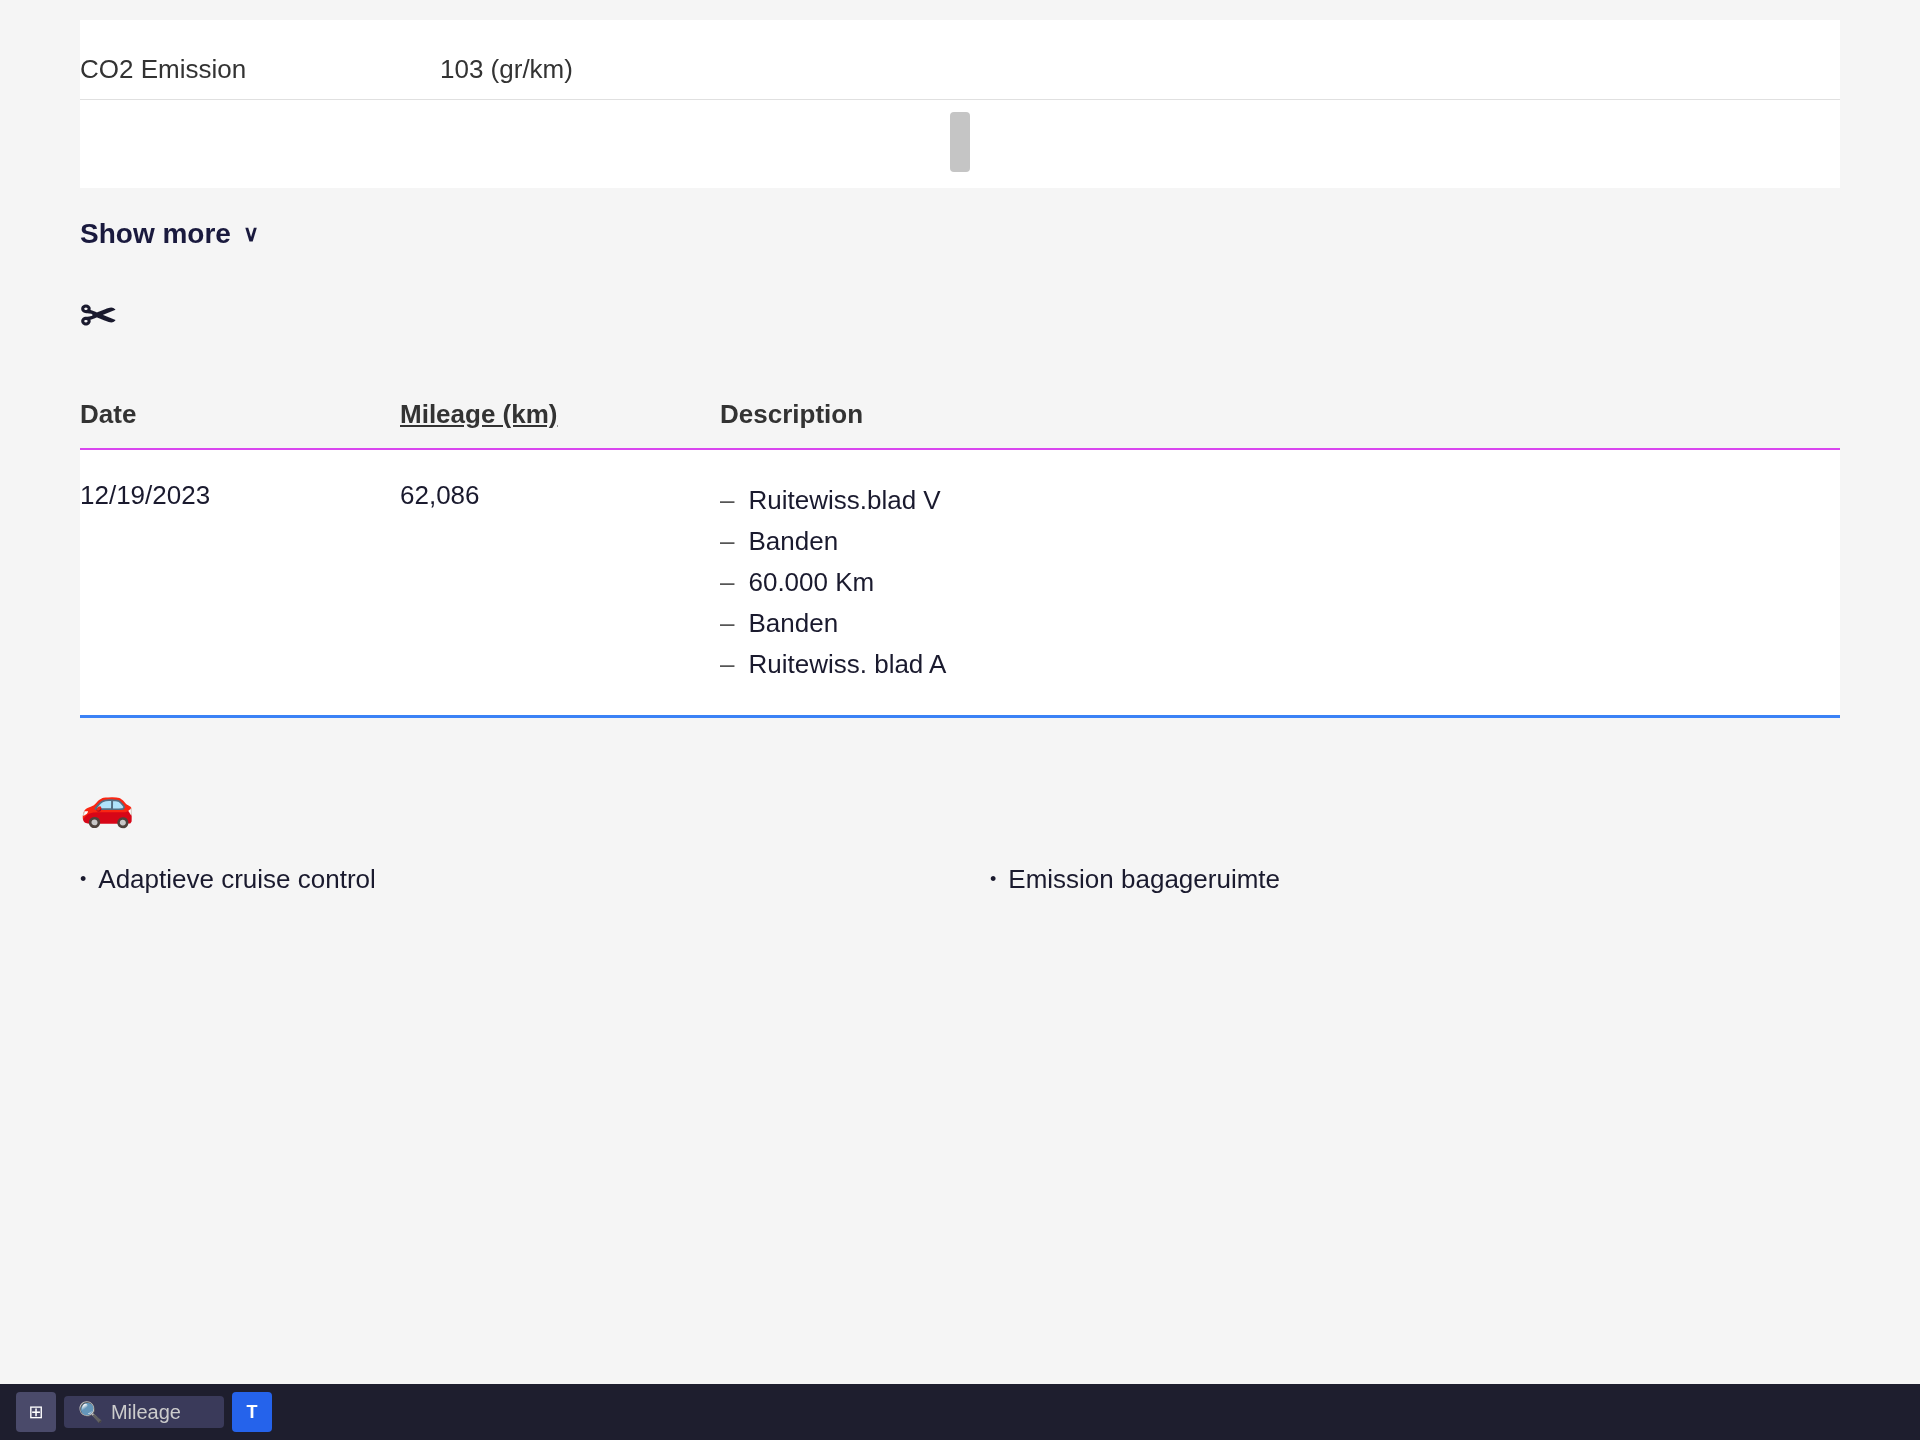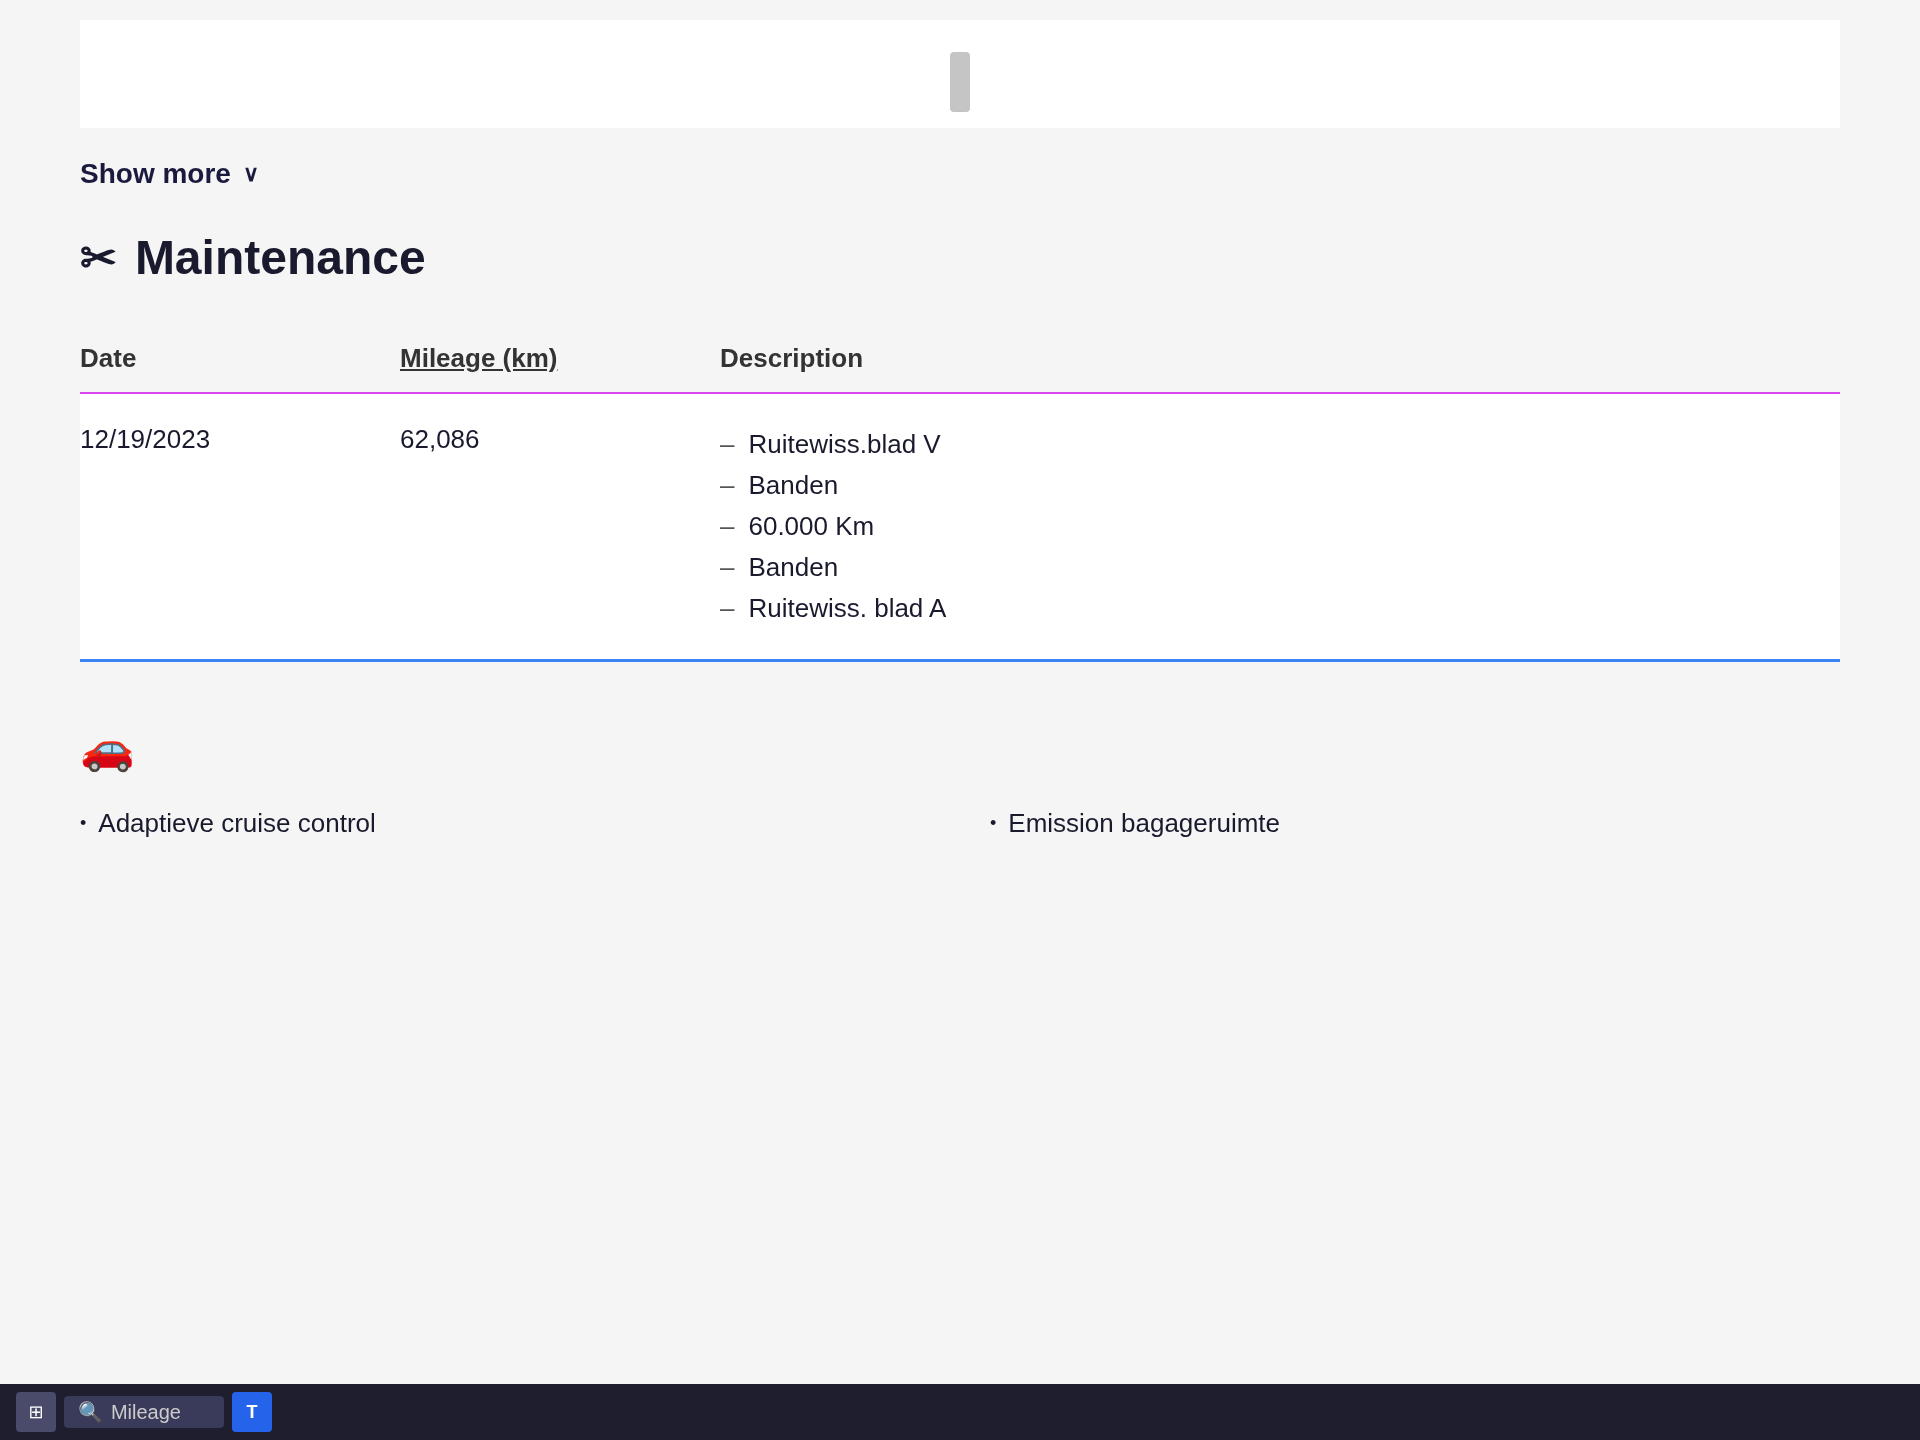--- a/index.html
+++ b/index.html
@@ -250,36 +250,39 @@
       margin: 6px 0 0 0;
     }
   </style>
 </head>
 <body>
 
 <div class="page-wrapper">
 
   
   <div class="top-section">
+    <div class="co2-row">
+      <span class="co2-label">CO2 Emission</span>
+      <span class="co2-value">103 (gr/km)</span>
+    </div>
     <div class="scrollbar-area">
       <span class="scrollbar-placeholder"></span>
     </div>
   </div>
 
   
   <button class="show-more-btn">
     <span>Show more</span>
     <span class="chevron-down">∨</span>
   </button>
 
   
   <div>
     <div class="section-title">
       <span class="wrench-icon">✂</span>
-      <span>Maintenance</span>
     </div>
 
     <table class="maintenance-table">
       <thead>
         <tr>
           <th>Date</th>
           <th>Mileage (km)</th>
           <th>Description</th>
         </tr>
       </thead>

